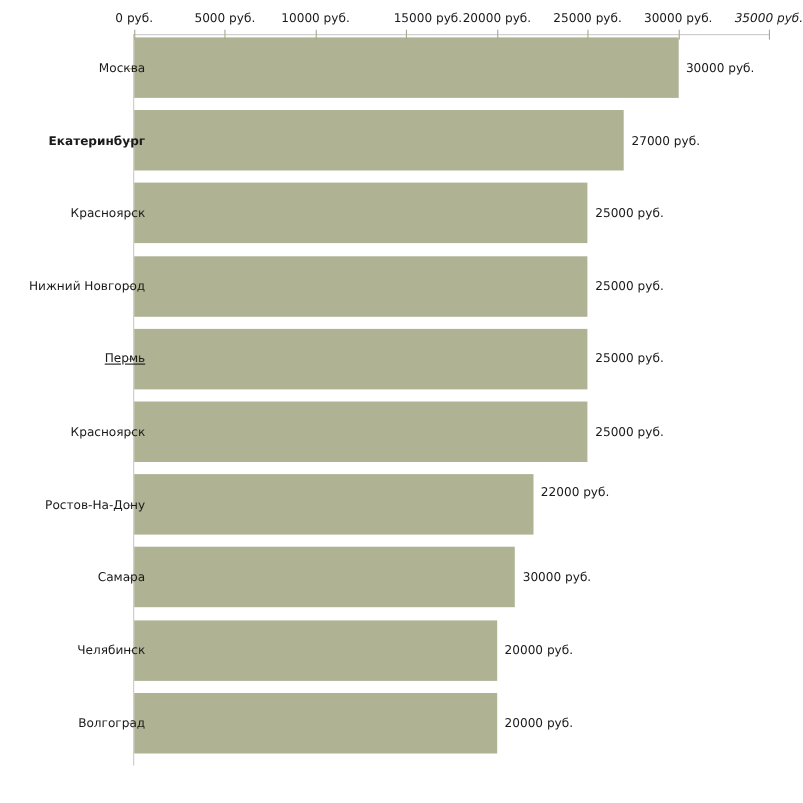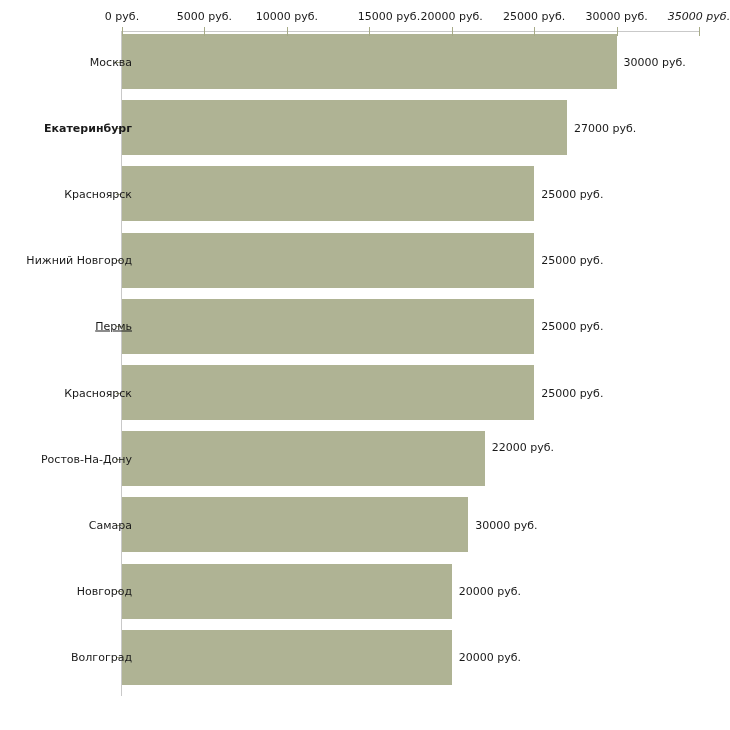--- a/index.html
+++ b/index.html
@@ -138,21 +138,21 @@
       <div class="bar" style="left: 122px; top: 431.2px; width: 362.686px; height: 55px; background: rgb(175, 179, 148);"></div>
       <div class="y-tick-mark" style="top: 458.7px;"></div>
       <div class="y-tick-label" style="top: 458.7px; left: 0px;">Ростов-На-Дону</div>
       <div class="bar-value-label" style="left: 491.686px; top: 447px;">22000 руб.</div>
       <div class="bar" style="left: 122px; top: 497.4px; width: 346.2px; height: 55px; background: rgb(175, 179, 148);"></div>
       <div class="y-tick-mark" style="top: 524.9px;"></div>
       <div class="y-tick-label" style="top: 524.9px; left: 0px;">Самара</div>
       <div class="bar-value-label" style="left: 475.2px; top: 524.9px;">30000 руб.</div>
       <div class="bar" style="left: 122px; top: 563.6px; width: 329.714px; height: 55px; background: rgb(175, 179, 148);"></div>
       <div class="y-tick-mark" style="top: 591.1px;"></div>
-      <div class="y-tick-label" style="top: 591.1px; left: 0px;">Новгород</div>
+      <div class="y-tick-label" style="top: 591.1px; left: 0px;">Челябинск</div>
       <div class="bar-value-label" style="left: 458.714px; top: 591.1px;">20000 руб.</div>
       <div class="bar" style="left: 122px; top: 629.8px; width: 329.714px; height: 55px; background: rgb(175, 179, 148);"></div>
       <div class="y-tick-mark" style="top: 657.3px;"></div>
       <div class="y-tick-label" style="top: 657.3px; left: 0px;">Волгоград</div>
       <div class="bar-value-label" style="left: 458.714px; top: 657.3px;">20000 руб.</div>
     </div>
 <div class="x-tick-mark" style="left: 122px;"></div>
     <div class="x-tick-mark" style="left: 204.429px;"></div>
     <div class="x-tick-mark" style="left: 286.857px;"></div>
     <div class="x-tick-mark" style="left: 369.286px;"></div>

